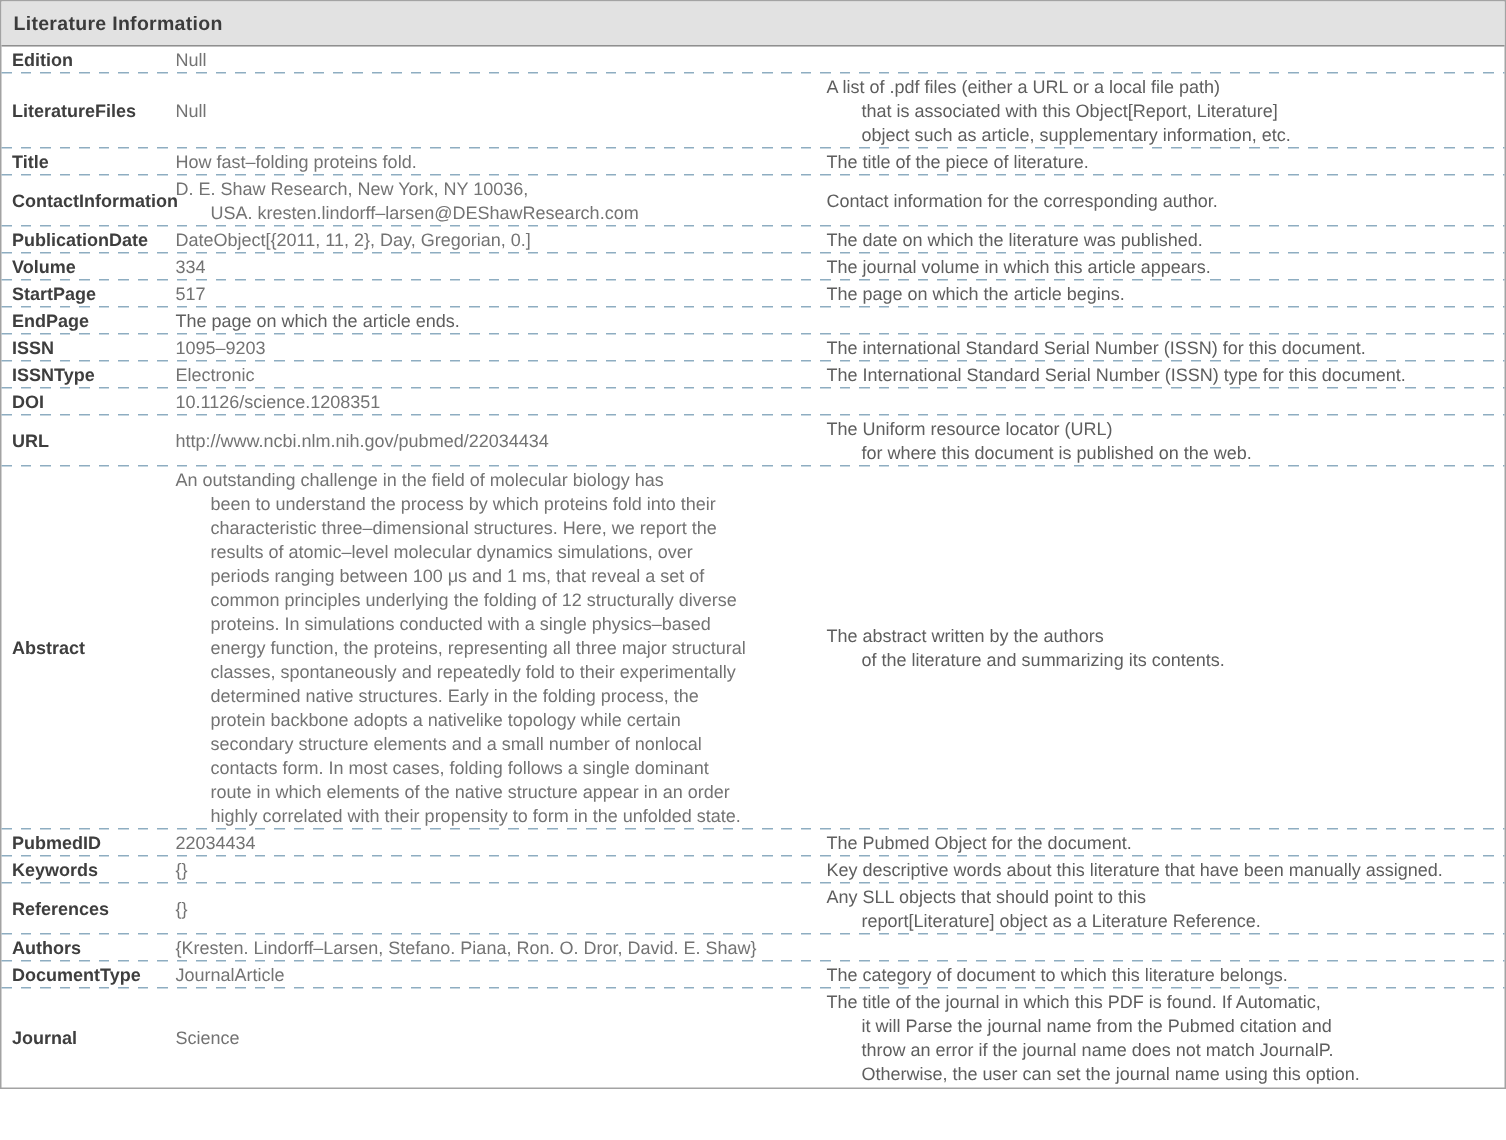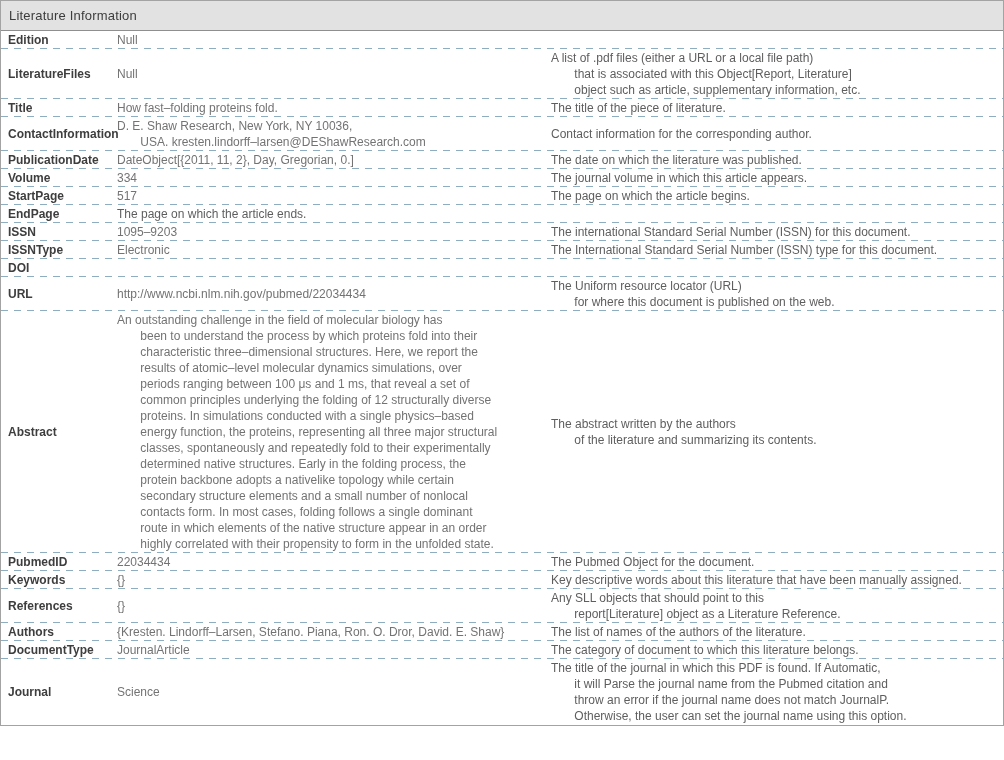--- a/index.html
+++ b/index.html
@@ -15,21 +15,21 @@
     border: 1px solid #a3a3a3;
     background: #ffffff;
   }
   .table-header {
     height: 30px;
     background: #e2e2e2;
     border-bottom: 1px solid #8f8f8f;
     display: flex;
     align-items: center;
     padding-left: 8px;
-    font-weight: normal;
+    font-weight: bold;
     font-size: 13px;
     color: #3c3c3c;
     letter-spacing: 0.2px;
   }
   .row {
     display: flex;
     align-items: center;
     min-height: 16px;
     padding: 1px 0;
     position: relative;
@@ -127,20 +127,21 @@
   </div>
 
   <div class="row">
     <div class="c-field">ISSNType</div>
     <div class="c-value">Electronic</div>
     <div class="c-desc">The International Standard Serial Number (ISSN) type for this document.</div>
   </div>
 
   <div class="row">
     <div class="c-field">DOI</div>
+    <div class="c-value">10.1126/science.1208351</div>
   </div>
 
   <div class="row">
     <div class="c-field">URL</div>
     <div class="c-value">http://www.ncbi.nlm.nih.gov/pubmed/22034434</div>
     <div class="c-desc">The Uniform resource locator (URL)
        for where this document is published on the web.</div>
   </div>
 
   <div class="row">
@@ -179,21 +180,20 @@
   <div class="row">
     <div class="c-field">References</div>
     <div class="c-value">{}</div>
     <div class="c-desc">Any SLL objects that should point to this
        report[Literature] object as a Literature Reference.</div>
   </div>
 
   <div class="row">
     <div class="c-field">Authors</div>
     <div class="c-value">{Kresten. Lindorff–Larsen, Stefano. Piana, Ron. O. Dror, David. E. Shaw}</div>
-    <div class="c-desc">The list of names of the authors of the literature.</div>
   </div>
 
   <div class="row">
     <div class="c-field">DocumentType</div>
     <div class="c-value">JournalArticle</div>
     <div class="c-desc">The category of document to which this literature belongs.</div>
   </div>
 
   <div class="row">
     <div class="c-field">Journal</div>

